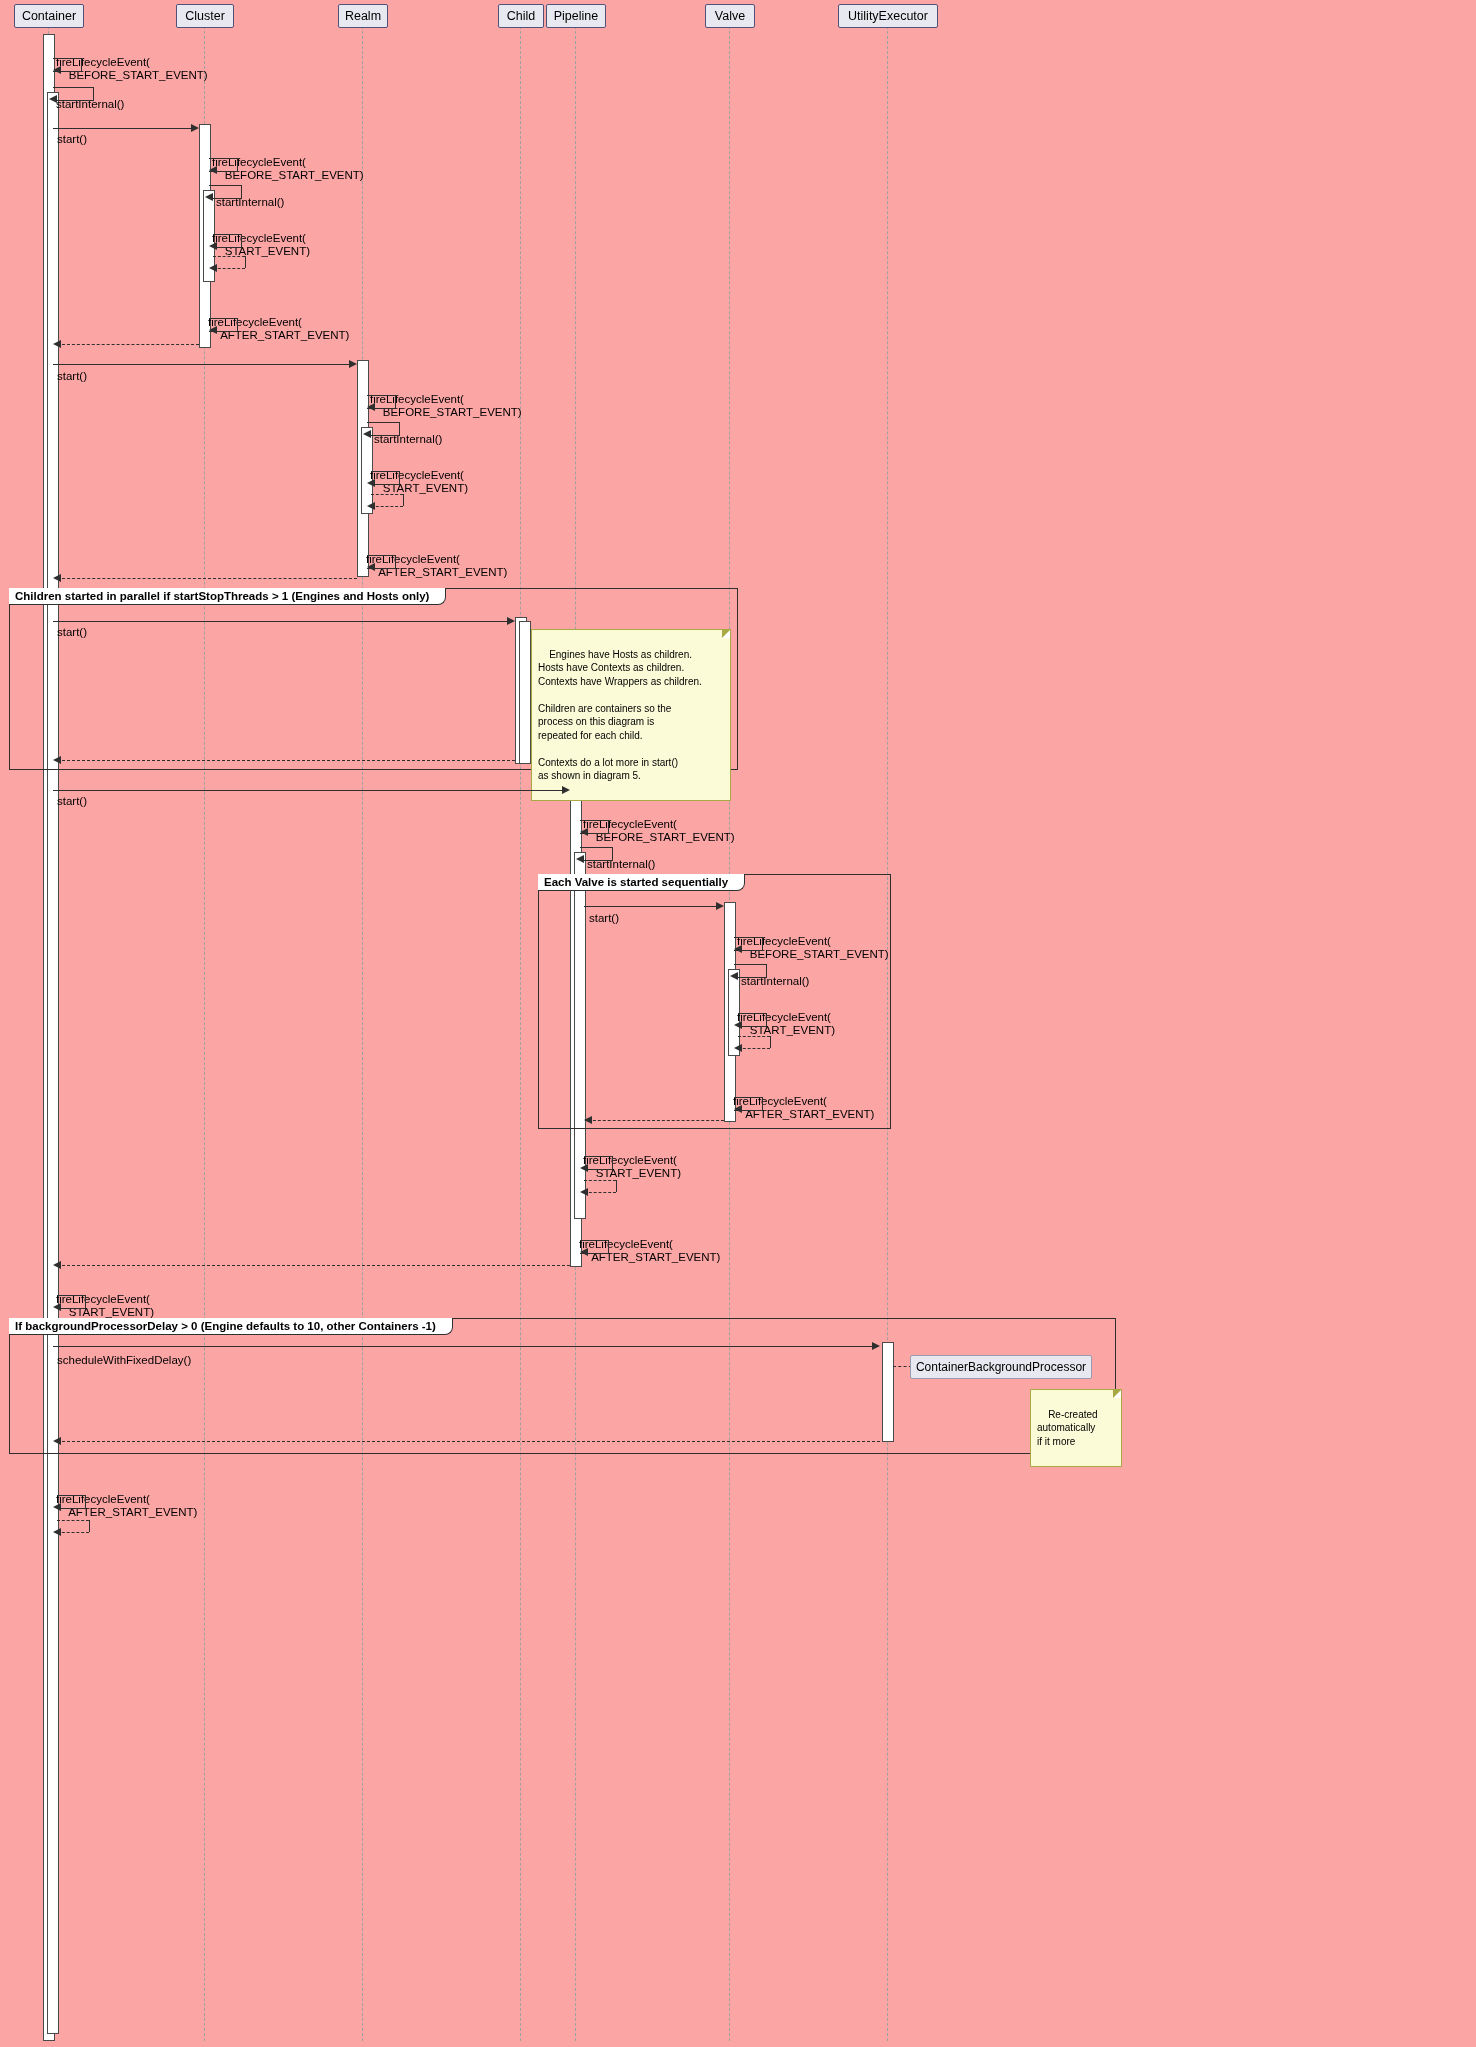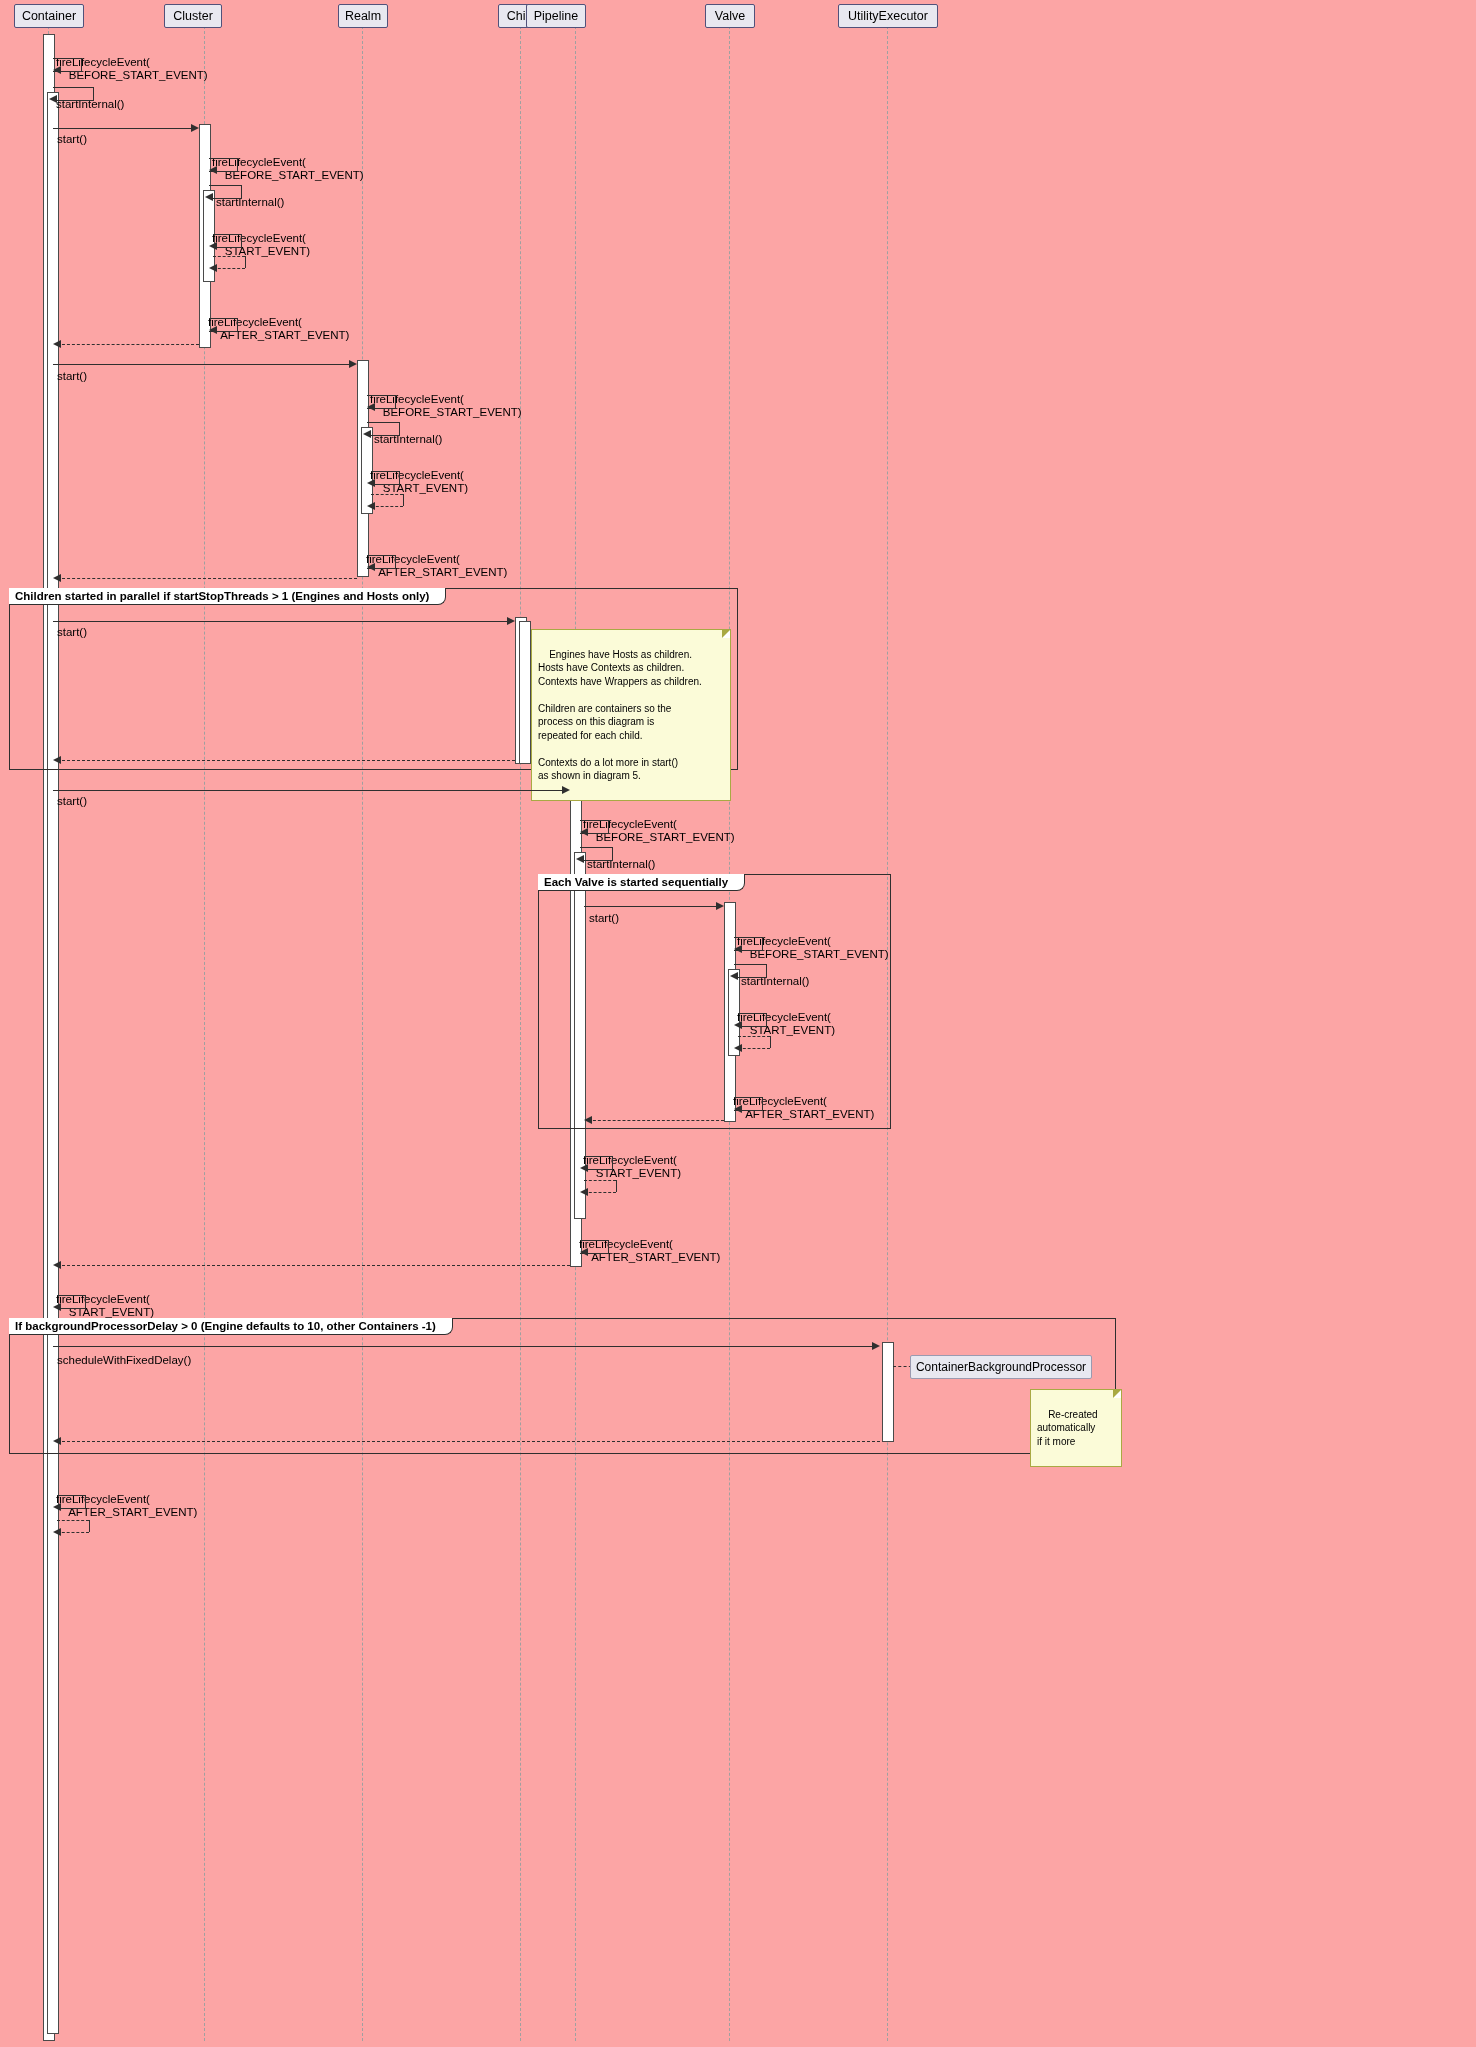--- a/index.html
+++ b/index.html
@@ -37,30 +37,30 @@
   <div class="lifeline" style="left:204px;top:26px;height:2015px;"></div>
   <div class="lifeline" style="left:362px;top:26px;height:2015px;"></div>
   <div class="lifeline" style="left:520px;top:26px;height:2015px;"></div>
   <div class="lifeline" style="left:575px;top:26px;height:2015px;"></div>
   <div class="lifeline" style="left:729px;top:26px;height:2015px;"></div>
   <div class="lifeline" style="left:887px;top:26px;height:2015px;"></div>
 
   <div class="actor-box" style="left:14px;top:4px;width:68px;">
     <span>Container</span>
   </div>
-  <div class="actor-box" style="left:164px;top:4px;width:56px;">
+  <div class="actor-box" style="left:176px;top:4px;width:56px;">
     <span>Cluster</span>
   </div>
   <div class="actor-box" style="left:338px;top:4px;width:48px;">
     <span>Realm</span>
   </div>
   <div class="actor-box" style="left:498px;top:4px;width:44px;">
     <span>Child</span>
   </div>
-  <div class="actor-box" style="left:526px;top:4px;width:58px;">
+  <div class="actor-box" style="left:546px;top:4px;width:58px;">
     <span>Pipeline</span>
   </div>
   <div class="actor-box" style="left:705px;top:4px;width:48px;">
     <span>Valve</span>
   </div>
   <div class="actor-box" style="left:838px;top:4px;width:98px;">
     <span>UtilityExecutor</span>
   </div>
 
   <div class="act" style="left:43px;top:34px;height:2005px;"></div>

